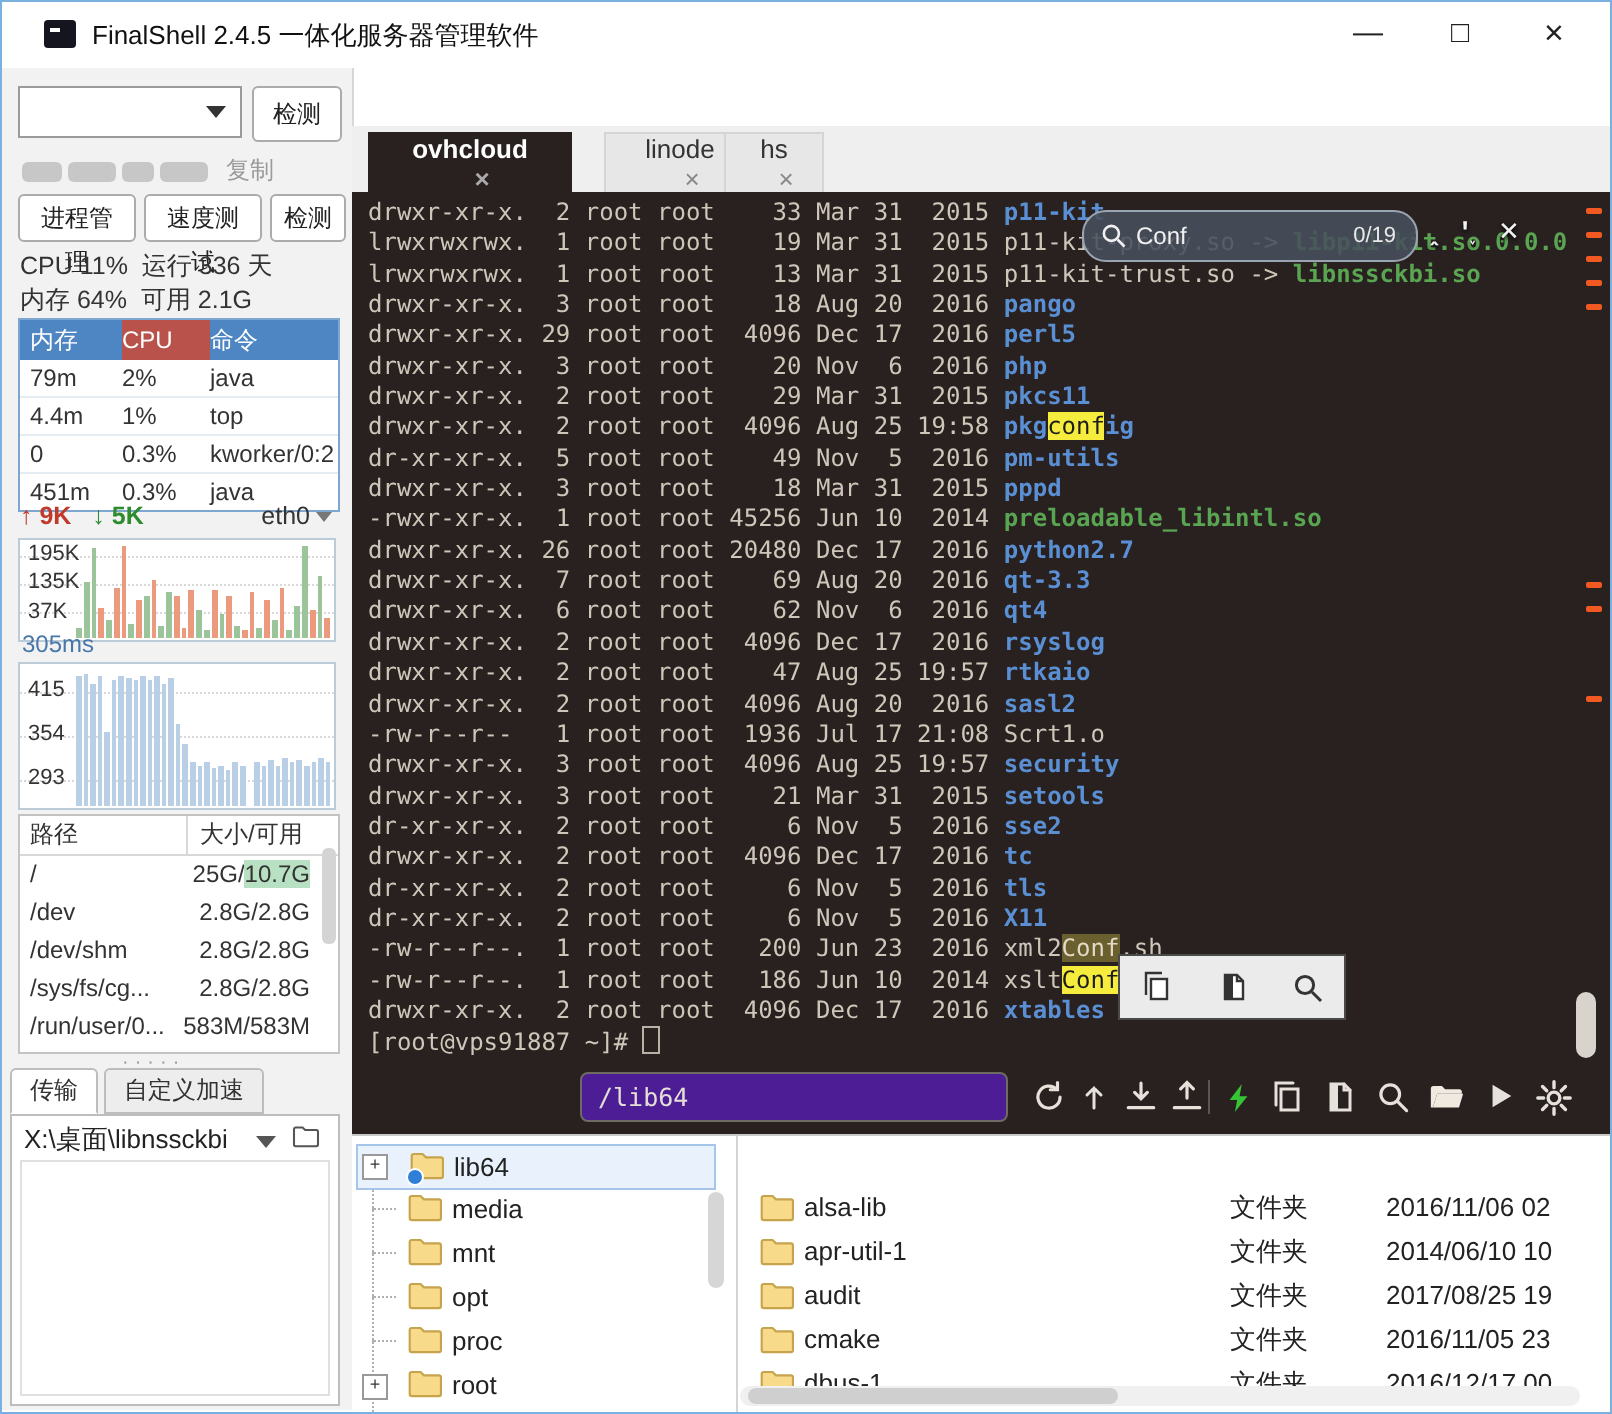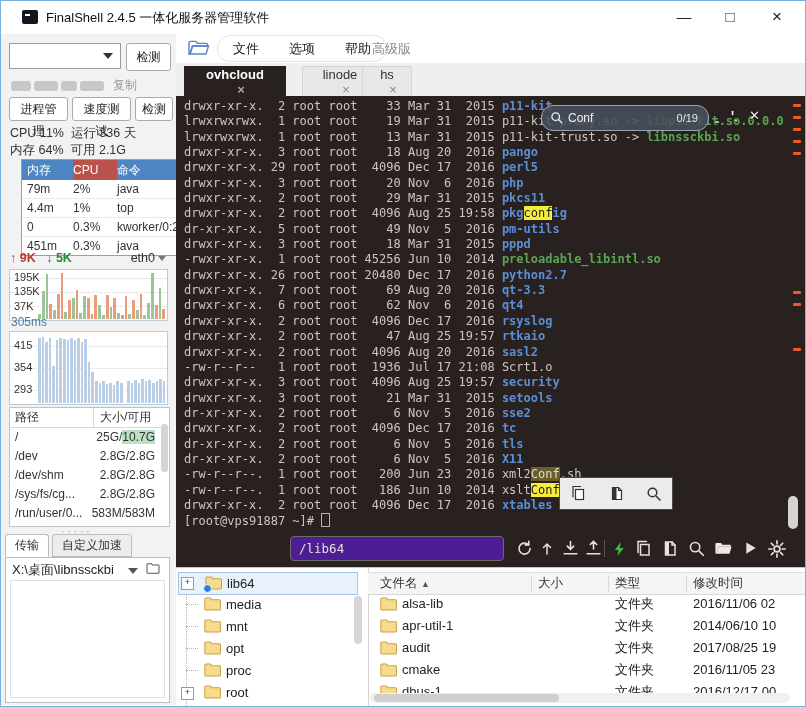--- a/index.html
+++ b/index.html
@@ -16,21 +16,21 @@
   #conn-combo{left:8px;top:9px;width:110px;height:24px;background:#fff;border:1px solid #9a9a9a;}
   #conn-combo .arr{position:absolute;right:7px;top:9px;width:0;height:0;border-left:5px solid transparent;border-right:5px solid transparent;border-top:6px solid #333;}
   .btn{background:#fff;border:1px solid #ababab;border-radius:3px;font-size:12px;color:#222;text-align:center;}
   #detect-top{left:125px;top:9px;width:43px;height:26px;line-height:26px;}
   .censor{top:47px;height:10px;background:#c7c7c7;border-radius:3px;}
   #copy-link{left:112px;top:43px;font-size:12px;color:#9a9a9a;}
   #action-btns{left:8px;top:63px;width:164px;height:24px;display:flex;gap:4px;}
   #action-btns .btn{height:22px;line-height:22px;padding:0 6px;}
   .statline{left:9px;font-size:12.5px;color:#333;}
   
-  #ptable{left:20px;top:125px;width:159px;background:#fff;border:1px solid #7da7d0;font-size:12px;}
+  #ptable{left:8px;top:125px;width:159px;background:#fff;border:1px solid #7da7d0;font-size:12px;}
   .pt-row{display:flex;height:18px;line-height:18px;border-bottom:1px solid #e4ecf4;color:#333;}
   .pt-row:last-child{border-bottom:none;}
   .pt-head{background:#4e86c4;color:#fff;border-bottom:none;height:20px;line-height:20px;}
   .pt-c1{width:46px;padding-left:5px;}
   .pt-c2{width:44px;}
   .pt-head .pt-c2{background:#b9524b;}
   .pt-c3{flex:1;}
   
   #net-head{left:9px;top:217px;width:158px;height:16px;font-size:12.5px;}
   .net-up{color:#c0392b;font-weight:bold;}
@@ -328,34 +328,20 @@
         <svg width="14" height="12" viewBox="0 0 16 14">
             <path d="M1 3c0-.6.4-1 1-1h4l1.5 1.5H14c.6 0 1 .4 1 1V12c0 .6-.4 1-1 1H2c-.6 0-1-.4-1-1z" fill="none" stroke="#555" stroke-width="1.2"></path>
           </svg>
       </div>
       <div id="dl-area"></div>
     </div>
   </div>
 
   <div id="rpane" class="abs">
 
-    <div id="menurow" class="abs">
-      <div class="abs" style="left:11px;top:4px;">
-        <svg width="23" height="20" viewBox="0 0 23 20">
-            <path d="M2 5c0-1 .6-1.6 1.6-1.6h5l2 2h8.4c1 0 1.6.6 1.6 1.6v1H5.5L3 16H2z" fill="none" stroke="#5585d0" stroke-width="1.4"></path>
-            <path d="M5.5 8h16L19 16H3z" fill="none" stroke="#5585d0" stroke-width="1.4"></path>
-          </svg>
-      </div>
-      <div id="menu-pill">
-          <div class="menu-item">文件</div>
-          <div class="menu-item">选项</div>
-          <div class="menu-item">帮助</div>
-        </div>
-      <div id="edition">高级版</div>
-    </div>
 
     <div id="tabbar" class="abs">
         <div class="tab active" style="left: 8px; width: 80px;">
           <span class="dot"></span>
           <span>ovhcloud</span>
           <span class="x">×</span>
         </div>
         <div class="tab" style="left: 126px; width: 54px;">
           <span class="dot"></span>
           <span>linode</span>
@@ -537,29 +523,20 @@
           </div>
         <div id="tree-sb"></div>
       <div class="expander" style="top: 9px;">+</div>
           <div class="tree-stub" style="top: 36px; left: 10px;"></div>
           <div class="tree-stub" style="top: 58px; left: 10px;"></div>
           <div class="tree-stub" style="top: 80px; left: 10px;"></div>
           <div class="tree-stub" style="top: 102px; left: 10px;"></div>
           <div class="expander" style="top: 119px;">+</div>
         </div>
       <div id="ftable">
-        <div id="ft-head">
-          <div class="ft-col" style="left:12px;"><span>文件名</span> <span style="font-size:9px;color:#555;">▲</span></div>
-          <div class="ft-sep" style="left:163px;"></div>
-          <div class="ft-col" style="left:170px;">大小</div>
-          <div class="ft-sep" style="left:240px;"></div>
-          <div class="ft-col" style="left:247px;">类型</div>
-          <div class="ft-sep" style="left:318px;"></div>
-          <div class="ft-col" style="left:325px;">修改时间</div>
-        </div>
         <div id="ftable-rows">
             <div class="ft-row" style="top: 25px;">
               <span class="ficon">
                 <svg width="17" height="15" viewBox="0 0 16 14">
                   <path d="M.8 2.8c0-.6.4-1 1-1h4.1l1.6 1.6h7c.6 0 1 .4 1 1v7.8c0 .6-.4 1-1 1H1.8c-.6 0-1-.4-1-1z" fill="#f7db8a" stroke="#c7a34c" stroke-width="1"></path>
                 </svg>
               </span>
               <span class="ft-name">alsa-lib</span>
               <span class="ft-type">文件夹</span>
               <span class="ft-date">2016/11/06 02</span>

